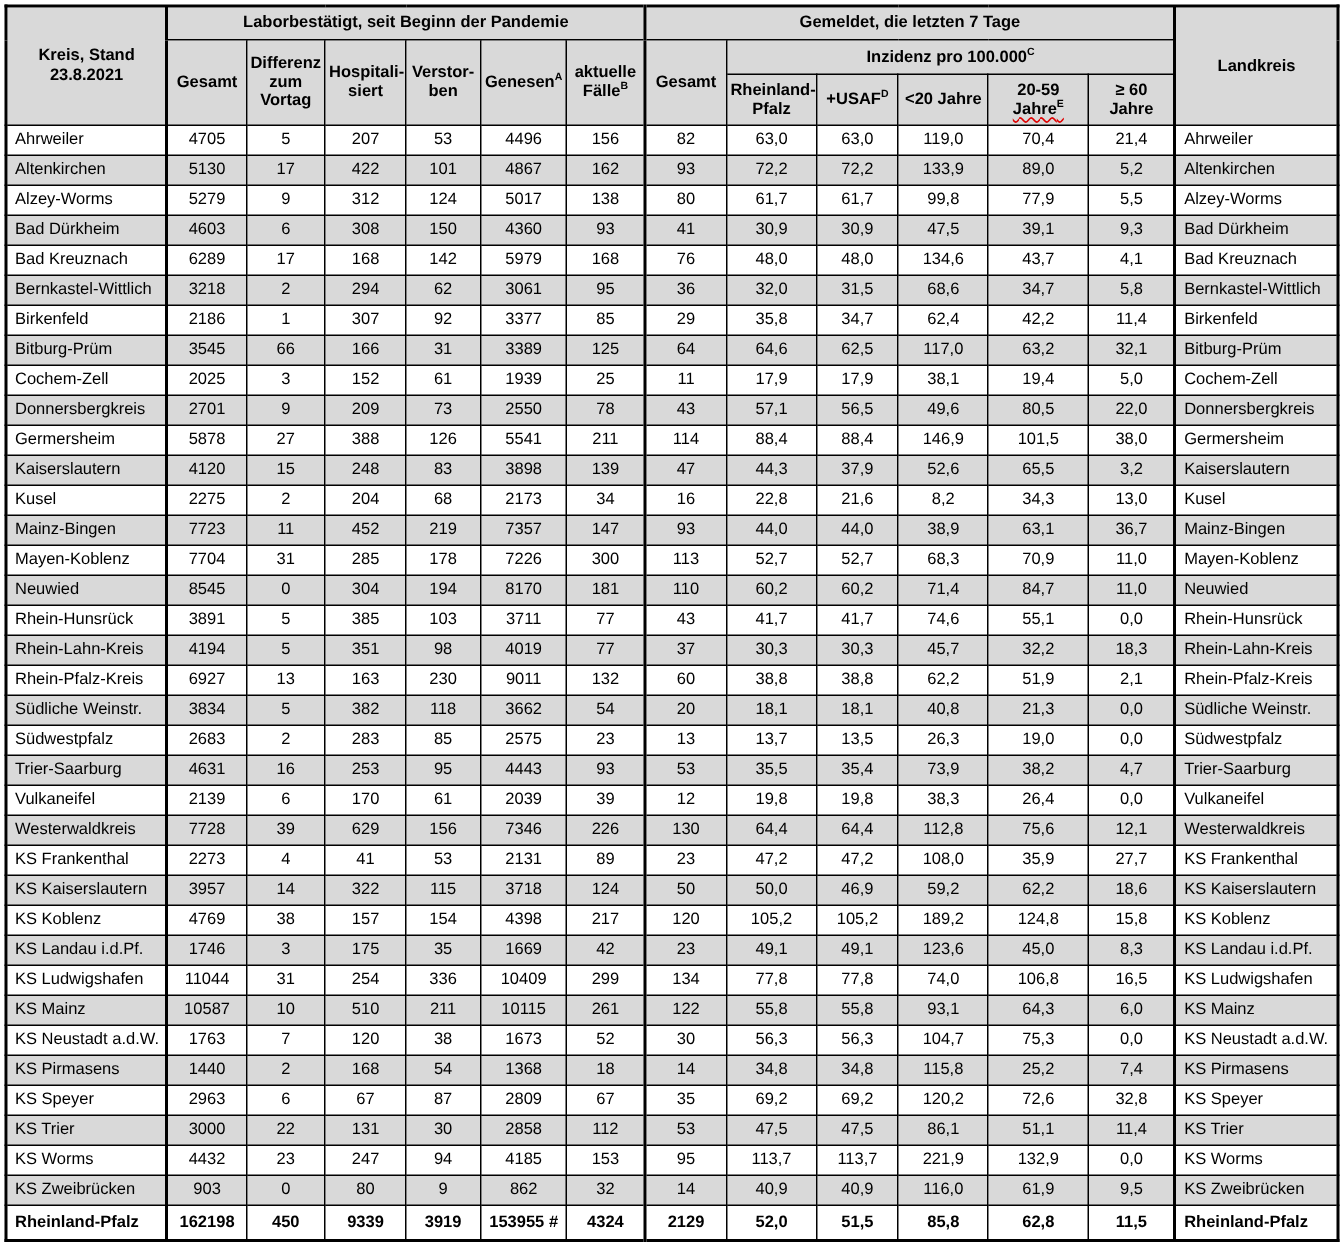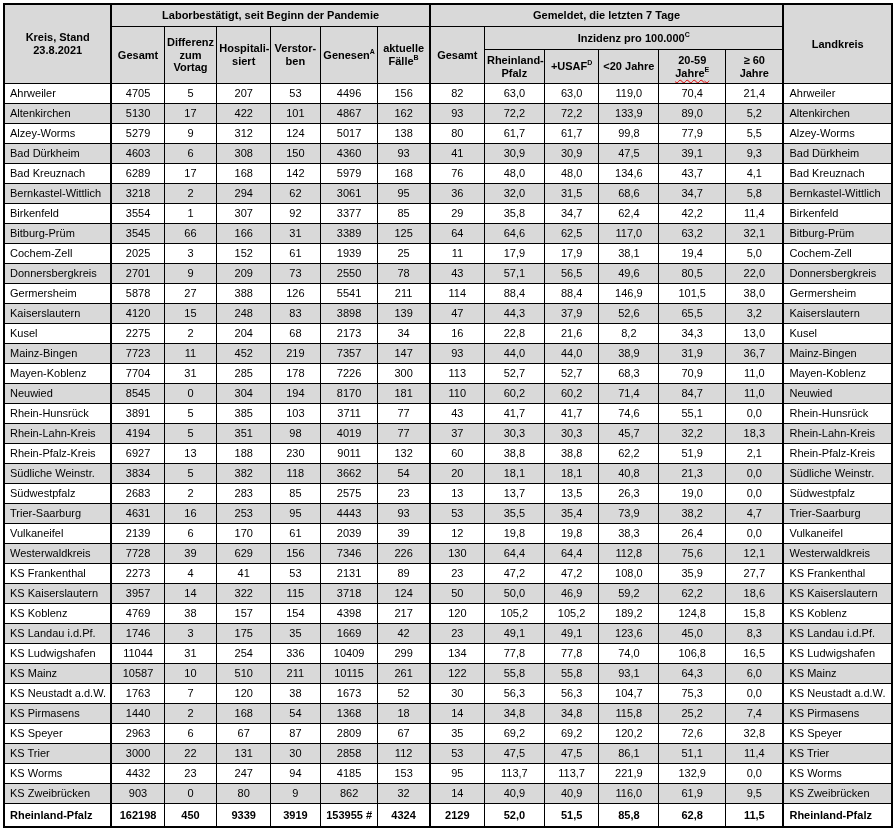--- a/index.html
+++ b/index.html
@@ -188,21 +188,21 @@
           <td class="bl2">36</td>
           <td>32,0</td>
           <td>31,5</td>
           <td>68,6</td>
           <td>34,7</td>
           <td>5,8</td>
           <td class="name bl2">Bernkastel-Wittlich</td>
         </tr>
         <tr>
           <td class="name">Birkenfeld</td>
-          <td class="bl2">3554</td>
+          <td class="bl2">2186</td>
           <td>1</td>
           <td>307</td>
           <td>92</td>
           <td>3377</td>
           <td>85</td>
           <td class="bl2">29</td>
           <td>35,8</td>
           <td>34,7</td>
           <td>62,4</td>
           <td>42,2</td>
@@ -310,21 +310,21 @@
           <td class="bl2">7723</td>
           <td>11</td>
           <td>452</td>
           <td>219</td>
           <td>7357</td>
           <td>147</td>
           <td class="bl2">93</td>
           <td>44,0</td>
           <td>44,0</td>
           <td>38,9</td>
-          <td>31,9</td>
+          <td>63,1</td>
           <td>36,7</td>
           <td class="name bl2">Mainz-Bingen</td>
         </tr>
         <tr>
           <td class="name">Mayen-Koblenz</td>
           <td class="bl2">7704</td>
           <td>31</td>
           <td>285</td>
           <td>178</td>
           <td>7226</td>
@@ -382,21 +382,21 @@
           <td>30,3</td>
           <td>45,7</td>
           <td>32,2</td>
           <td>18,3</td>
           <td class="name bl2">Rhein-Lahn-Kreis</td>
         </tr>
         <tr>
           <td class="name">Rhein-Pfalz-Kreis</td>
           <td class="bl2">6927</td>
           <td>13</td>
-          <td>188</td>
+          <td>163</td>
           <td>230</td>
           <td>9011</td>
           <td>132</td>
           <td class="bl2">60</td>
           <td>38,8</td>
           <td>38,8</td>
           <td>62,2</td>
           <td>51,9</td>
           <td>2,1</td>
           <td class="name bl2">Rhein-Pfalz-Kreis</td>

